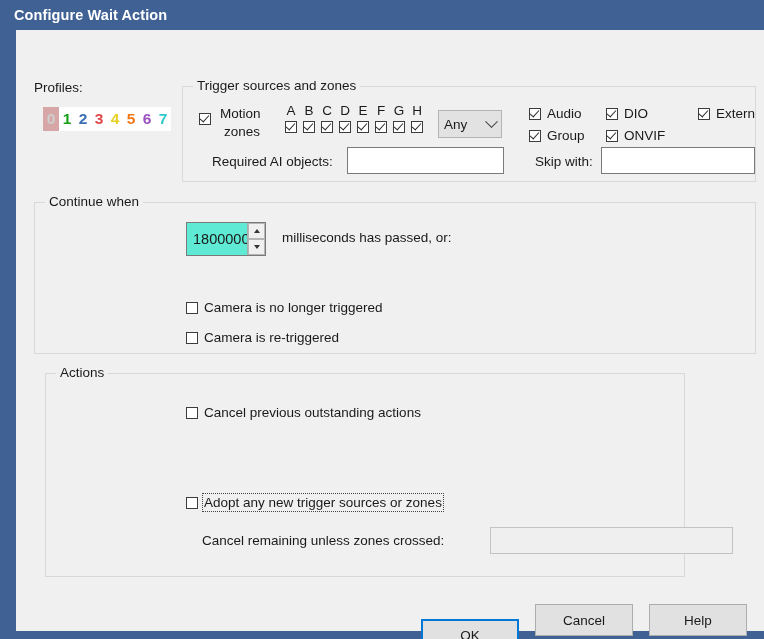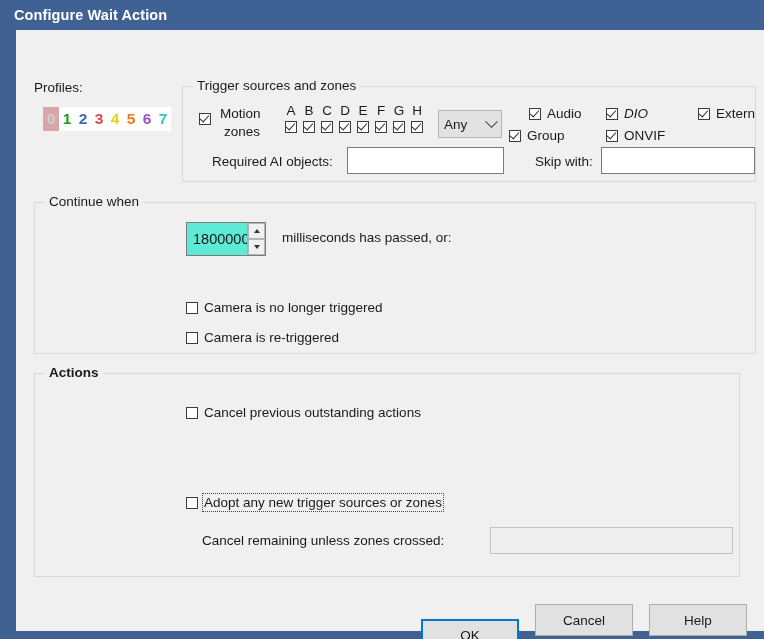--- a/index.html
+++ b/index.html
@@ -348,29 +348,29 @@
 
     <div id="combo">
       <span>Any</span>
       <span class="chev"></span>
     </div>
 
     <div class="cbrow" style="left:513px; top:76px;">
       <span class="cb checked"></span>
       <span class="cbtext">Audio</span>
     </div>
-    <div class="cbrow" style="left:590px; top:76px;font-style:italic;">
+    <div class="cbrow" style="left:590px; top:76px;">
       <span class="cb checked"></span>
       <span class="cbtext">DIO</span>
     </div>
     <div class="cbrow" style="left:682px; top:76px;">
       <span class="cb checked"></span>
       <span class="cbtext">Extern</span>
     </div>
-    <div class="cbrow" style="left:493px; top:98px;text-align:right;">
+    <div class="cbrow" style="left:513px; top:98px;text-align:right;">
       <span class="cb checked"></span>
       <span class="cbtext">Group</span>
     </div>
     <div class="cbrow" style="left:590px; top:98px;">
       <span class="cb checked"></span>
       <span class="cbtext">ONVIF</span>
     </div>
 
     <span class="plain-label" style="left:196px; top:124px;">Required AI objects:</span>
     <div class="tinput" style="left:331px; top:117px; width:157px; height:27px;"></div>
@@ -397,21 +397,21 @@
 
     <div class="cbrow" style="left:170px; top:270px;">
       <span class="cb"></span>
       <span class="cbtext">Camera is no longer triggered</span>
     </div>
     <div class="cbrow" style="left:170px; top:300px;">
       <span class="cb"></span>
       <span class="cbtext">Camera is re-triggered</span>
     </div>
 
-    <div class="groupbox" style="left:18px; top:343px; width:706px; height:204px;font-weight:bold;">
+    <div class="groupbox" style="left:29px; top:343px; width:640px; height:204px;">
       <span class="grouplabel">Actions</span>
     </div>
 
     <div class="cbrow" style="left:170px; top:375px;align-items:center;">
       <span class="cb"></span>
       <span class="cbtext">Cancel previous outstanding actions</span>
     </div>
     <div class="cbrow focus" style="left:170px; top:465px;">
       <span class="cb"></span>
       <span class="cbtext">Adopt any new trigger sources or zones</span>

